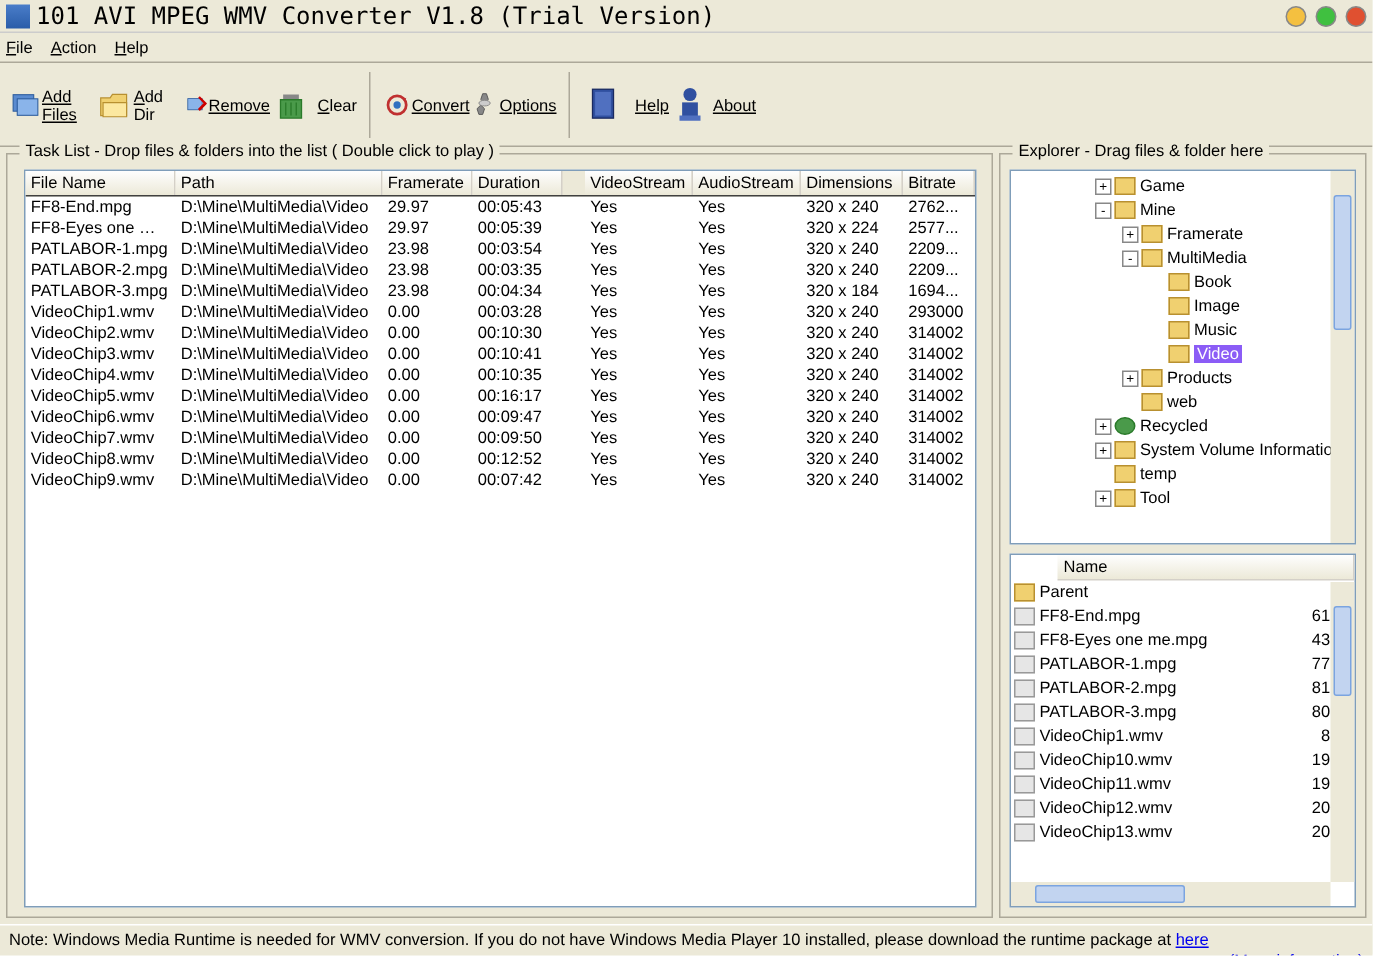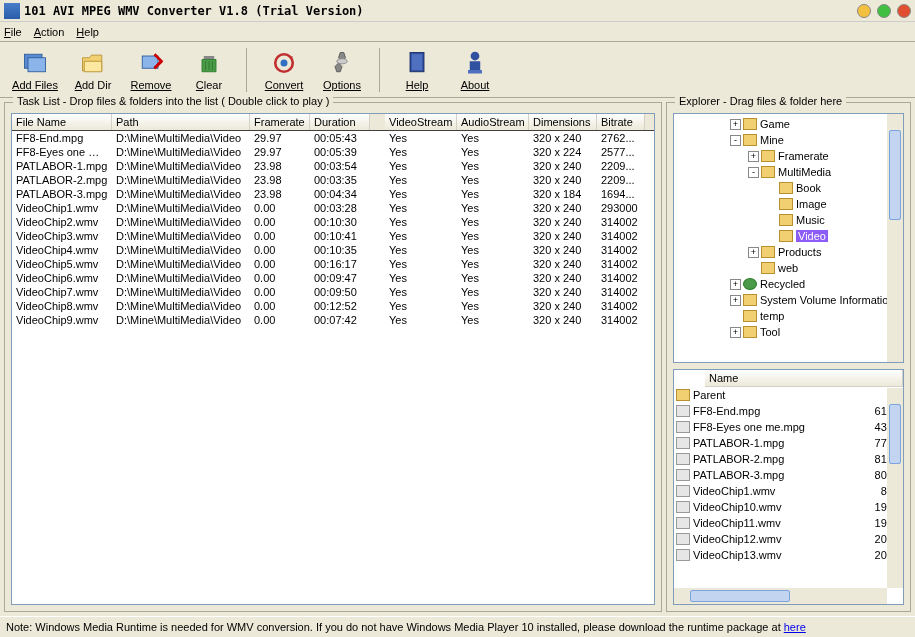--- a/index.html
+++ b/index.html
@@ -1,36 +1,36 @@
 <!DOCTYPE html>
 <html><head>
 <meta charset="utf-8">
 <style>
 * { box-sizing: border-box; margin: 0; padding: 0; font-family: Tahoma, Arial, sans-serif; font-size: 11px; }
 body { background: #ece9d8; width: 915px; height: 637px; overflow: hidden; }
 .titlebar { height: 22px; background: #ece9d8; display: flex; align-items: center; padding: 0 4px; border-bottom: 1px solid #ccc; }
 .titlebar .app-icon { width: 16px; height: 16px; background: linear-gradient(#4a7dc9,#2a5da9); margin-right: 4px; }
-.titlebar .title { flex: 1; font-family: monospace; font-size: 12px; font-weight: bold; }
+.titlebar .title { flex: 1; font-family: monospace; font-size: 16px; }
 .window-controls { display: flex; gap: 6px; }
 .window-controls div { width: 14px; height: 14px; border-radius: 50%; border: 1px solid #888; }
 .wc-min { background: #f4c040; }
 .wc-max { background: #40c040; }
 .wc-close { background: #e05030; }
 .menubar { height: 20px; display: flex; align-items: center; padding: 0 4px; gap: 12px; border-bottom: 1px solid #aca899; }
 .menubar span { cursor: default; }
 .menubar span u { text-decoration: underline; }
 .toolbar { height: 56px; background: #ece9d8; display: flex; align-items: center; padding: 2px 6px; gap: 0; border-bottom: 1px solid #aca899; }
-.toolbar .btn { display: flex; flex-direction: column; align-items: center; justify-content: center; width: 58px; height: 50px; cursor: default; }
+.toolbar .btn { display: flex; flex-direction: row; align-items: center; justify-content: space-between; width: 58px; height: 50px; cursor: default; }
 .toolbar .btn svg { width: 28px; height: 28px; }
 .toolbar .btn .lbl { margin-top: 2px; }
 .toolbar .sep { width: 1px; height: 44px; background: #aca899; margin: 0 8px; }
 .main { display: flex; height: 518px; padding: 4px; gap: 4px; }
 .panel { background: #ece9d8; border: 1px solid #aca899; position: relative; }
 .panel-title { position: absolute; top: -8px; left: 8px; background: #ece9d8; padding: 0 4px; font-size: 11px; }
-.left-panel { flex: 1; display: flex; flex-direction: column; padding: 10px 6px 6px; }
+.left-panel { flex: 1; display: flex; flex-direction: column; padding: 10px 6px 6px; align-items: center; }
 .right-panel { width: 245px; display: flex; flex-direction: column; padding: 10px 6px 6px; }
 .table-wrap { flex: 1; background: #fff; border: 1px solid #7f9db9; overflow: hidden; display: flex; flex-direction: column; }
 .thead { display: flex; background: #ece9d8; border-bottom: 1px solid #404040; }
 .th { padding: 2px 4px; border-right: 1px solid #d4d0c8; background: linear-gradient(#fefefe,#ece9d8); overflow: hidden; white-space: nowrap; }
 .tbody { flex: 1; overflow: auto; }
 .tr { display: flex; }
 .td { padding: 1px 4px; overflow: hidden; white-space: nowrap; text-overflow: ellipsis; }
 .c0 { width: 100px; } .c1 { width: 138px; } .c2 { width: 60px; text-align: left; } .c3 { width: 60px; } .c4 { width: 72px; margin-left: 15px; } .c5 { width: 72px; } .c6 { width: 68px; } .c7 { width: 48px; }
 .tree-wrap { height: 250px; background: #fff; border: 1px solid #7f9db9; overflow: auto; padding: 2px; position: relative; }
 .tree-scroll { position: absolute; right: 0; top: 0; bottom: 0; width: 16px; background: #ece9d8; }

